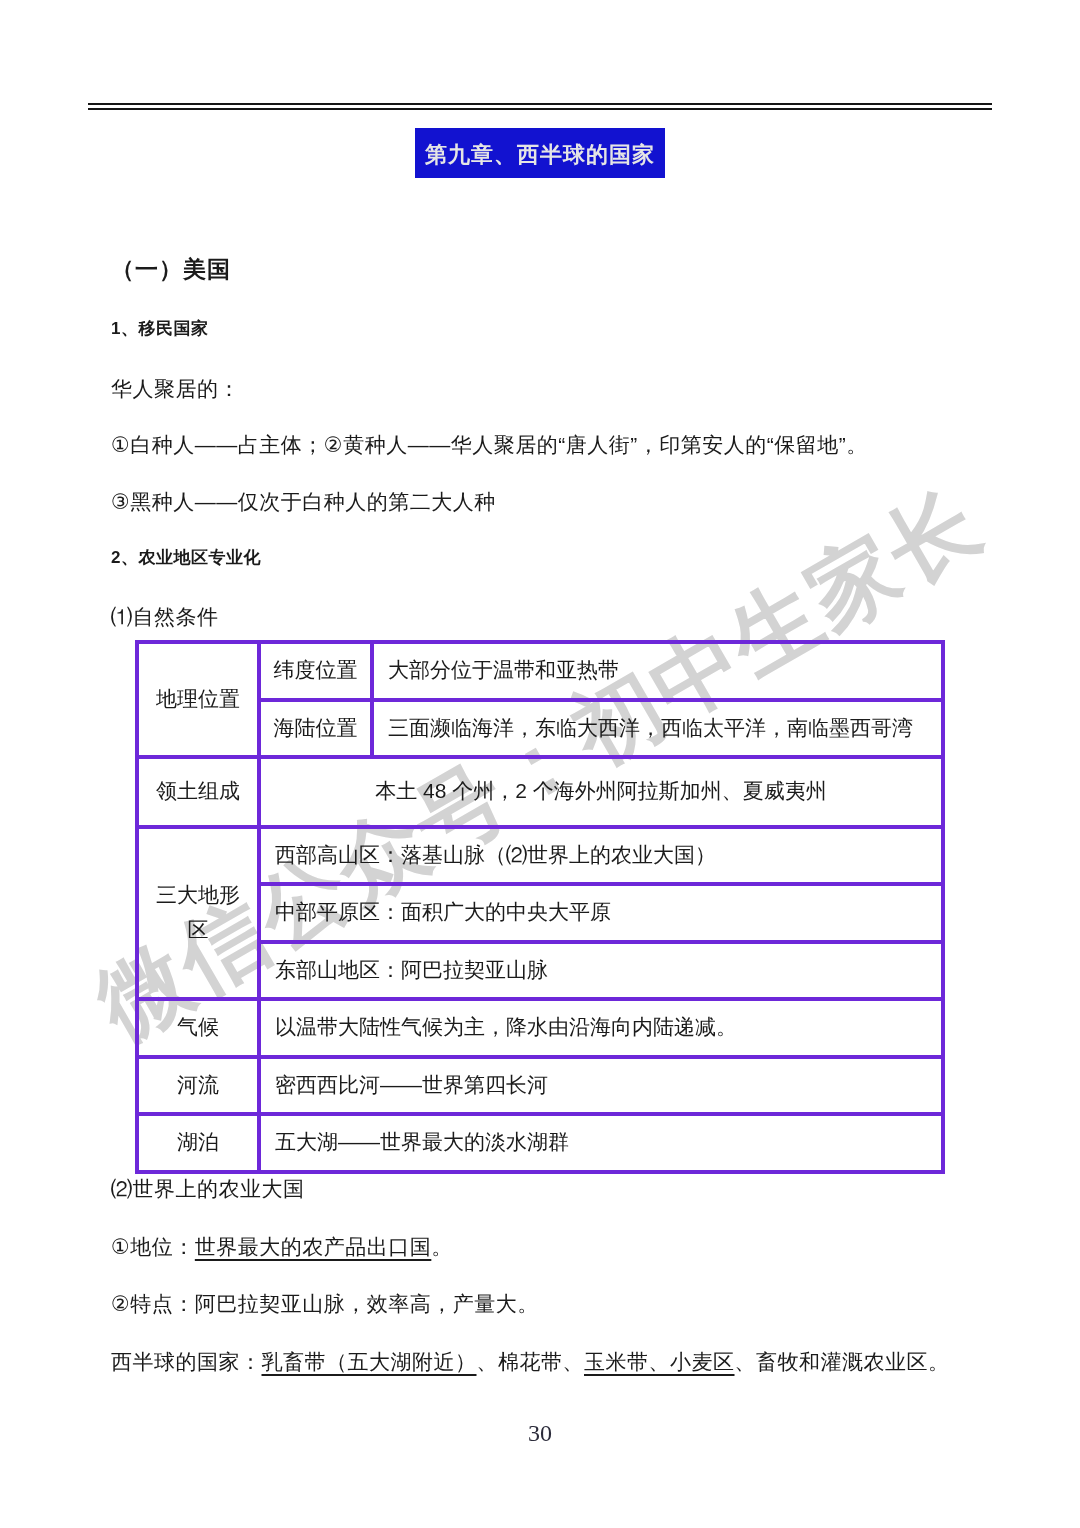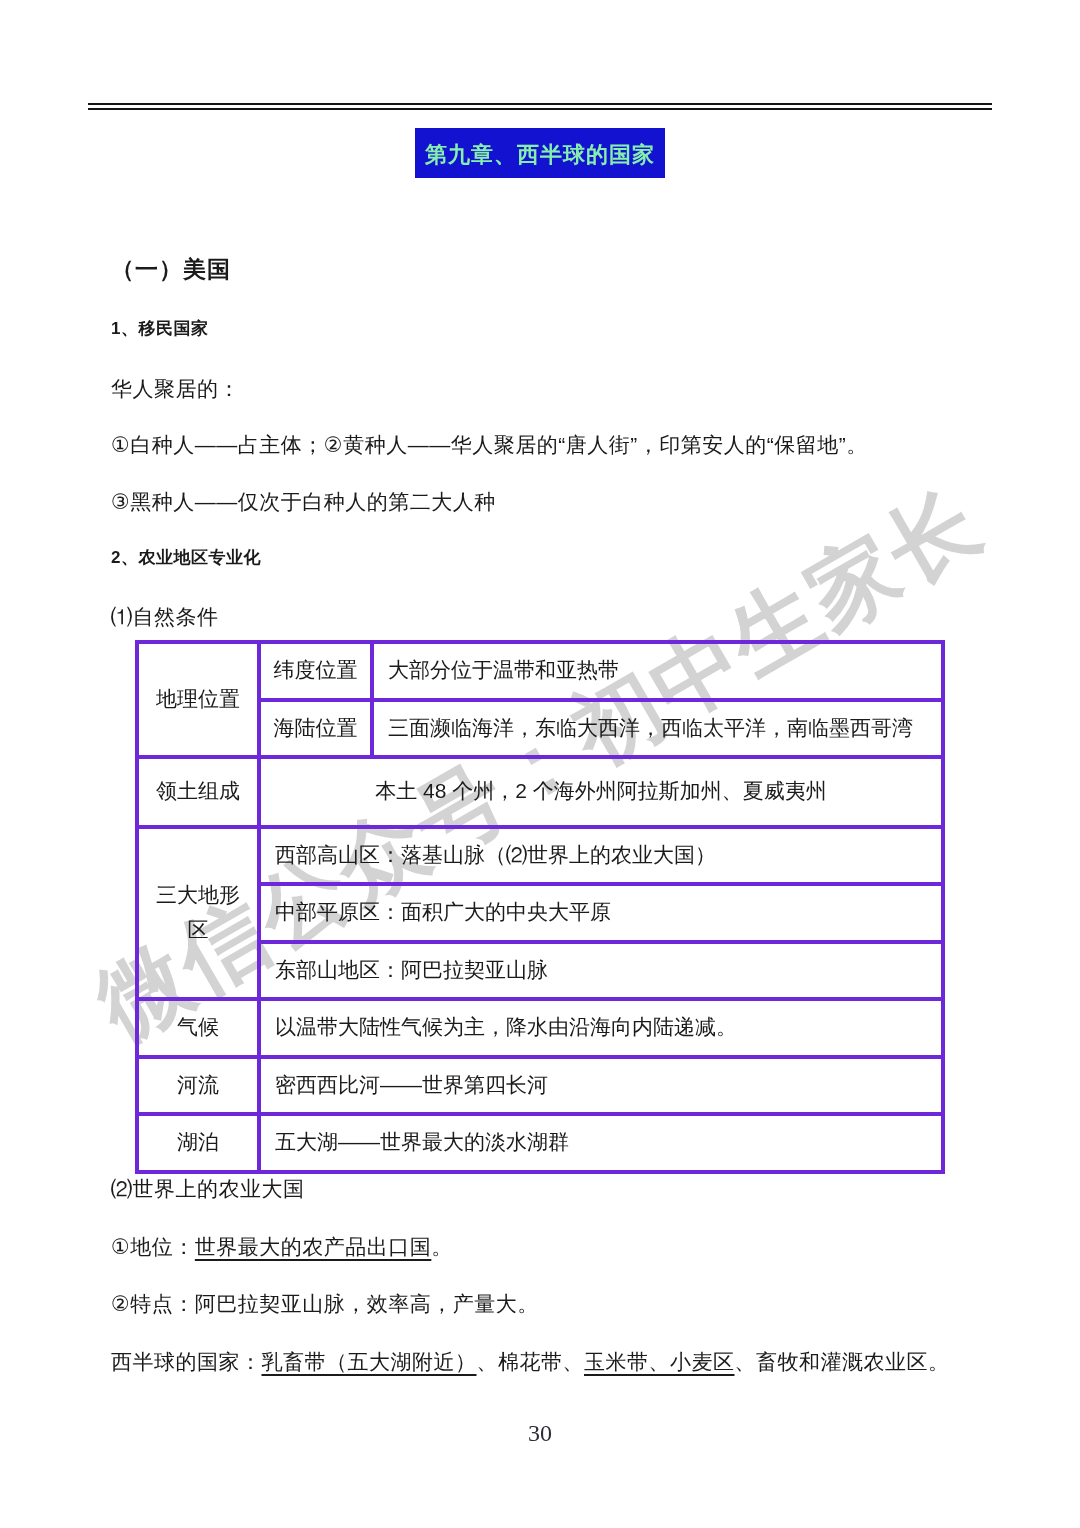--- a/index.html
+++ b/index.html
@@ -28,21 +28,21 @@
     user-select:none;
   }
   .toprule{
     position:absolute;left:88px;top:103px;width:904px;height:3px;
     border-top:2px solid #161616;border-bottom:2px solid #161616;
   }
   .title-row{position:absolute;left:0;top:128px;width:100%;text-align:center;}
   .doc-title{
     display:inline-block;
     background:#1212d0;
-    color:#86efac;
+    color:#e5e5e5;
     font-size:22px;font-weight:700;
     line-height:1;
     padding:16px 10px 12px 10px;
     letter-spacing:1px;
   }
   .abs{position:absolute;left:111px;white-space:nowrap;}
   .h1{font-size:23px;font-weight:700;letter-spacing:1px;}
   .h2{font-size:17px;font-weight:700;letter-spacing:0.5px;text-align:right;}
   .body-line{font-size:21px;font-weight:400;letter-spacing:0.5px;}
   .u{

